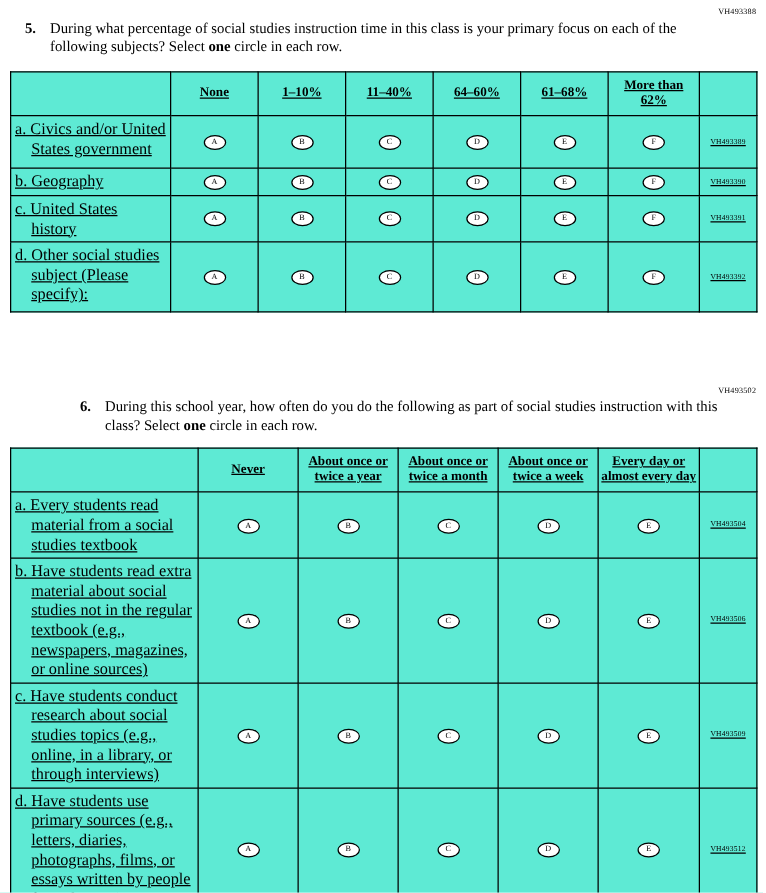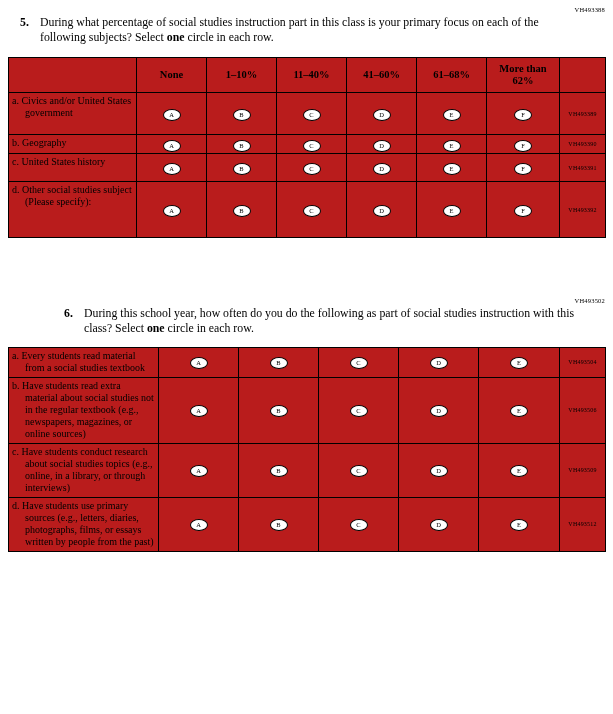--- a/index.html
+++ b/index.html
@@ -22,34 +22,35 @@
   .q-row { display: flex; font-size: 11.8px; line-height: 1.28; }
   .q5-row { margin: 1px 0 12px 12px; width: 560px; }
   .q6-row { margin: 1px 0 10px 56px; width: 520px; }
   .q-num { font-weight: bold; width: 20px; flex-shrink: 0; }
   .q-body { flex: 1; }
 
   table.qtable {
     border-collapse: collapse;
     table-layout: fixed;
     width: 597px;
-    background: #b91c1c;
+    background: #5eead4;
+    text-decoration: underline;
   }
   table.qtable td { border: 1px solid #000; box-sizing: border-box; }
 
   td.colhead {
     font-size: 10.5px;
     font-weight: bold;
     text-align: center;
     vertical-align: middle;
     line-height: 1.15;
     padding: 5px 2px;
   }
   td.rowlabel {
-    font-size: 10px;
+    font-size: 13px;
     line-height: 1.2;
     vertical-align: top;
     padding: 2px 3px 3px 16px;
     text-indent: -13px;
   }
   td.opt { text-align: center; vertical-align: middle; padding: 0; }
   td.codecell {
     font-size: 6px;
     text-align: center;
     vertical-align: middle;
@@ -77,41 +78,41 @@
 </style>
 </head>
 <body>
 
 <div class="page">
 
   <div class="top-code">VH493388</div>
 
   <div class="q-row q5-row">
     <span class="q-num">5.</span>
-    <span class="q-body"><span>During what percentage of social studies instruction part in this class is your primary focus on each of the following subjects? Select </span><b>one</b><span> circle in each row.</span></span>
+    <span class="q-body"><span>During what percentage of social studies instruction time in this class is your primary focus on each of the following subjects? Select </span><b>one</b><span> circle in each row.</span></span>
   </div>
 
   <table class="qtable">
     <colgroup>
       <col style="width:128px">
       <col style="width:70px">
         <col style="width:70px">
         <col style="width:70px">
       <col style="width:70px">
         <col style="width:70px">
         <col style="width:73px">
       <col style="width:46px">
     </colgroup>
     <tbody>
         <tr>
       <td class="colhead"></td>
       <td class="colhead">None</td>
       <td class="colhead">1–10%</td>
       <td class="colhead">11–40%</td>
-      <td class="colhead">41–60%</td>
+      <td class="colhead">64–60%</td>
       <td class="colhead">61–68%</td>
       <td class="colhead">More than 62%</td>
       <td class="colhead"></td>
     </tr>
 
     <tr>
       <td class="rowlabel t-a5">a. Civics and/or United States government</td>
       <td class="opt"><span class="oval">A</span></td>
       <td class="opt"><span class="oval">B</span></td>
       <td class="opt"><span class="oval">C</span></td>
@@ -169,20 +170,29 @@
     <colgroup>
       <col style="width:150px">
       <col style="width:80px">
         <col style="width:80px">
         <col style="width:80px">
       <col style="width:80px">
         <col style="width:81px">
       <col style="width:46px">
     </colgroup>
     <tbody>
+        <tr>
+      <td class="colhead"></td>
+      <td class="colhead">Never</td>
+      <td class="colhead">About once or twice a year</td>
+      <td class="colhead">About once or twice a month</td>
+      <td class="colhead">About once or twice a week</td>
+      <td class="colhead">Every day or almost every day</td>
+      <td class="colhead"></td>
+    </tr>
 
     <tr>
       <td class="rowlabel">a. Every students read material from a social studies textbook</td>
       <td class="opt"><span class="oval">A</span></td>
       <td class="opt"><span class="oval">B</span></td>
       <td class="opt"><span class="oval">C</span></td>
       <td class="opt"><span class="oval">D</span></td>
       <td class="opt"><span class="oval">E</span></td>
       <td class="codecell">VH493504</td>
     </tr>

